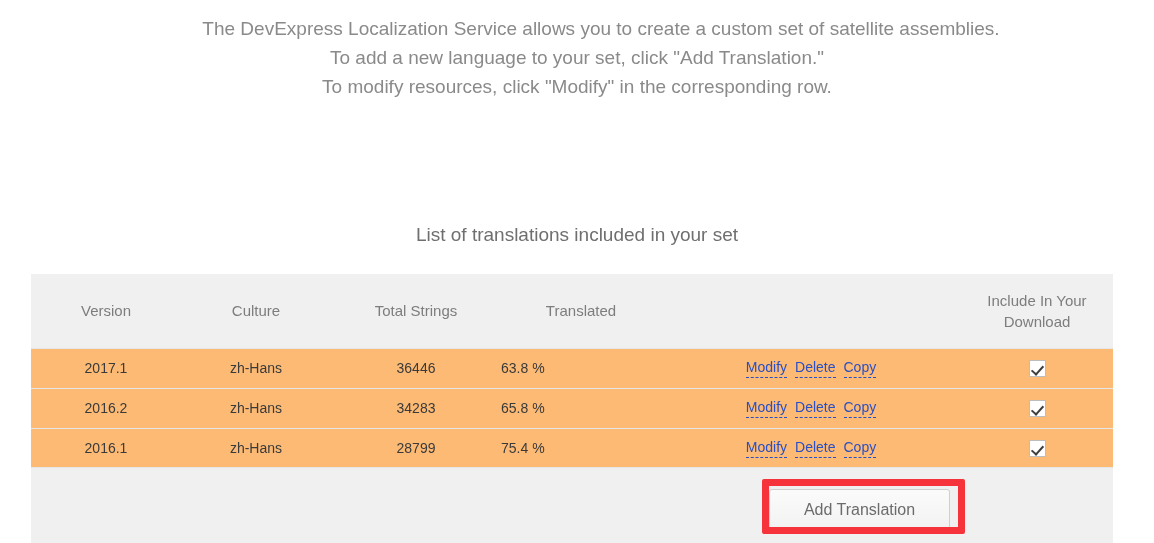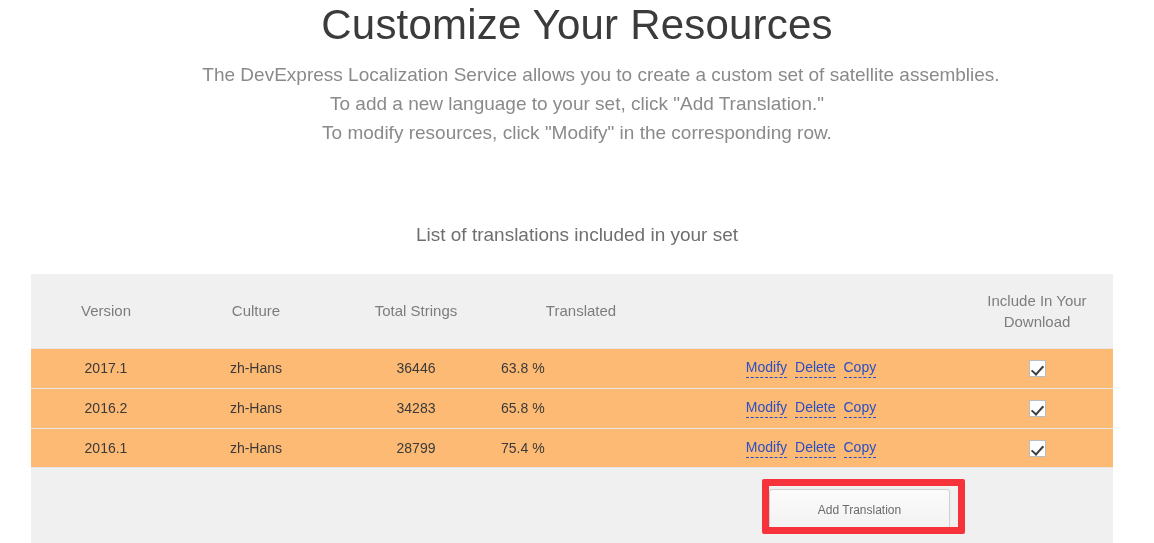--- a/index.html
+++ b/index.html
@@ -148,21 +148,21 @@
   .btn-add {
     position: absolute;
     left: 738px;
     top: 21px;
     width: 181px;
     height: 41px;
     border: 1px solid #cfcfcf;
     border-radius: 3px;
     background: linear-gradient(to bottom, #fbfbfb 0%, #f2f2f2 100%);
     color: #6b6b6b;
-    font-size: 12px;
+    font-size: 16px;
     font-family: "Liberation Sans", sans-serif;
     font-weight: 300;
     cursor: pointer;
     padding: 0;
   }
 
   .btn-download {
     position: absolute;
     left: 938px;
     top: 21px;
@@ -189,21 +189,20 @@
     border: 7px solid #f6333a;
     border-radius: 2px;
     pointer-events: none;
     z-index: 20;
   }
 </style>
 </head>
 <body>
 
 <div class="page-head">
-  <h1 class="page-title">Customize Your Resources</h1>
   <p class="page-sub sub-1">The DevExpress Localization Service allows you to create a custom set of satellite assemblies.</p>
   <p class="page-sub">To add a new language to your set, click "Add Translation."</p>
   <p class="page-sub">To modify resources, click "Modify" in the corresponding row.</p>
 </div>
 
 <div class="section-title">List of translations included in your set</div>
 
 <div class="table-wrap">
   <table class="grid">
     <thead>

